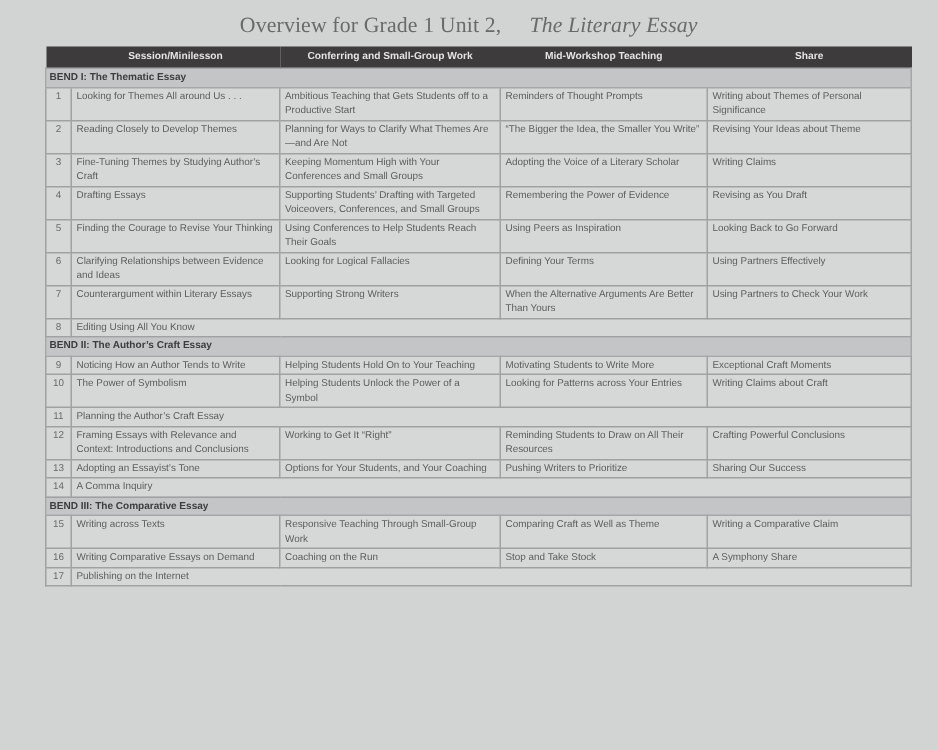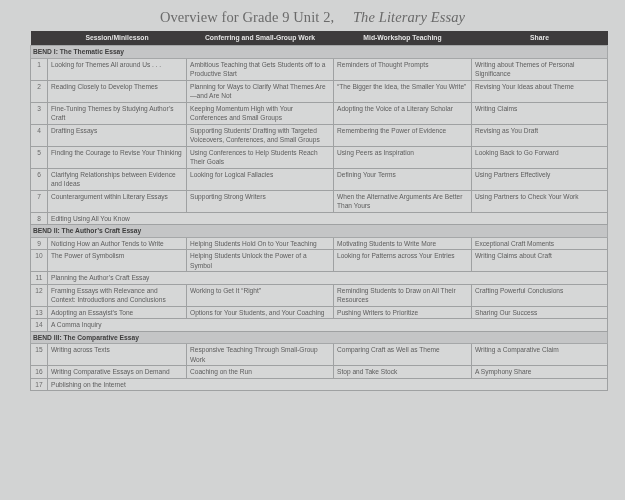--- a/index.html
+++ b/index.html
@@ -49,21 +49,21 @@
     font-size:6.7px; padding:1px 2px;
     border-color:#a5a7a8;
   }
   tr.two td { height:19px; }
   tr.one td { height:9.5px; }
 </style>
 </head>
 <body>
 
 <div class="title">
-  <span>Overview for Grade 9 Unit 2, </span><span class="italic">The Literary Essay</span>
+  <span>Overview for Grade 1 Unit 2, </span><span class="italic">The Literary Essay</span>
 </div>
 
 <table>
   <colgroup>
     <col class="c-num">
       <col class="c-ses">
       <col class="c-conf">
       <col class="c-mid">
       <col class="c-share">
   </colgroup>

